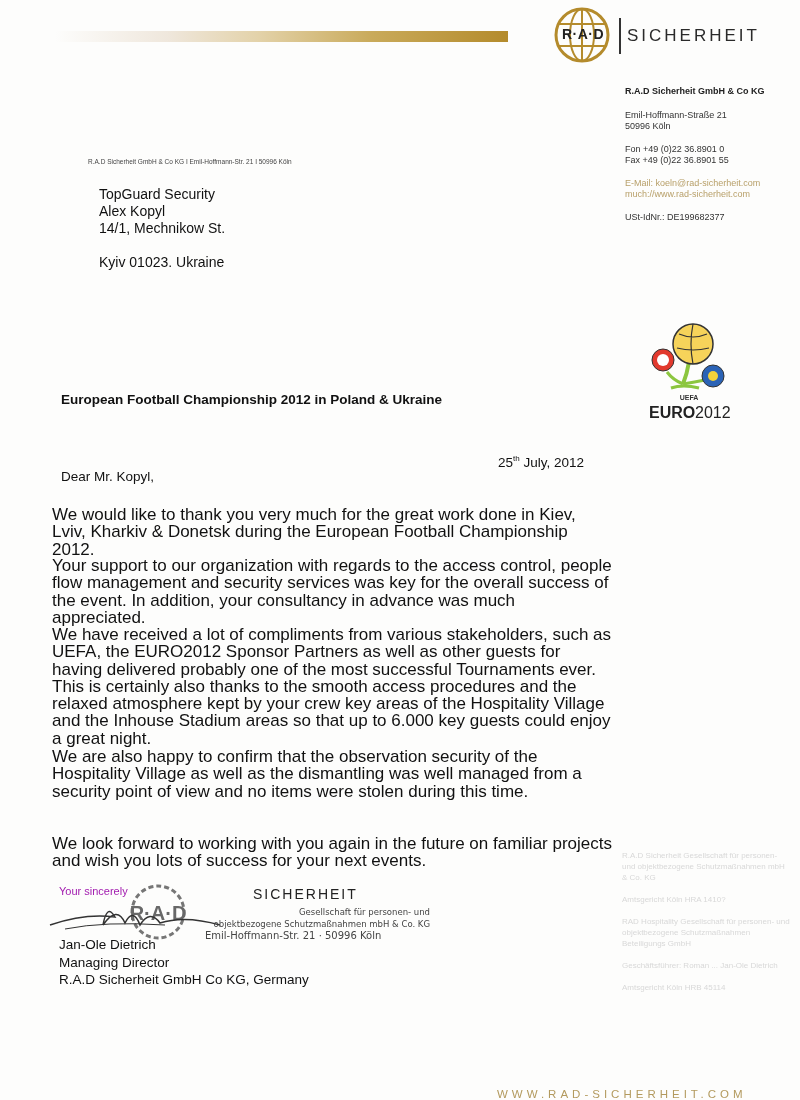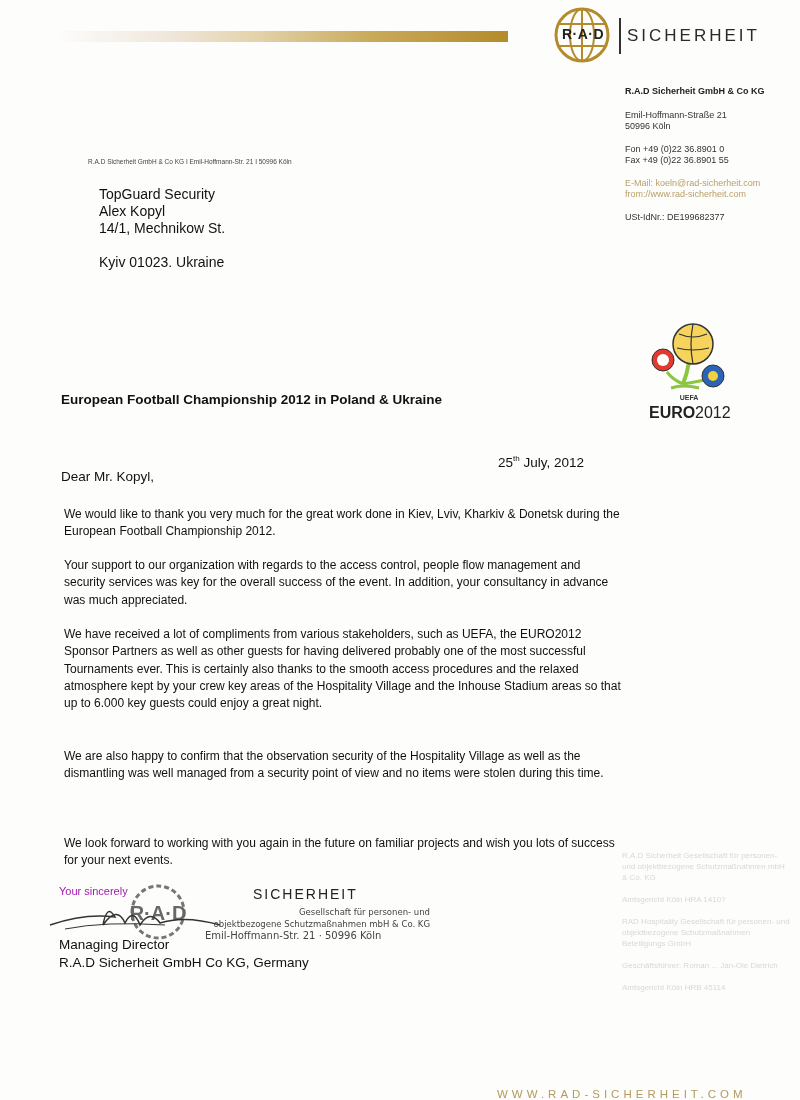--- a/index.html
+++ b/index.html
@@ -30,21 +30,21 @@
     .sender .gold { color: #b8a06a; }
     .return-line { left: 88px; top: 158px; font-size: 6.5px; color: #444; }
     .recipient { left: 99px; top: 186px; font-size: 14px; line-height: 17px; color: #111; }
     .recipient .gap { height: 17px; }
     .euro-logo { left: 643px; top: 318px; width: 92px; height: 106px; }
     .subject { left: 61px; top: 392px; font-weight: bold; font-size: 13.5px; color: #111; }
     .date { left: 498px; top: 454px; font-size: 13.5px; color: #111; }
     .date sup { font-size: 8px; }
     .salutation { left: 61px; top: 469px; font-size: 13.5px; color: #111; }
     .body-text {
-      left: 64px; width: 560px; font-size: 12px; line-height: 17.3px; color: #111; margin: 0;
+      left: 52px; width: 560px; font-size: 17px; line-height: 17.3px; color: #111; margin: 0;
     }
     .p1 { top: 506px; }
     .p2 { top: 557px; }
     .p3 { top: 626px; }
     .p4 { top: 748px; }
     .p5 { top: 835px; }
     .closing { left: 59px; top: 885px; font-size: 11px; color: #a21caf; }
     .signer { left: 59px; top: 936px; font-size: 13.5px; line-height: 17.5px; color: #111; }
     .stamp-seal { left: 120px; top: 882px; width: 90px; height: 60px; opacity: 0.8; }
     .signature { left: 45px; top: 895px; width: 180px; height: 45px; }
@@ -77,21 +77,21 @@
 
 <div class="abs sender">
   <div class="name">R.A.D Sicherheit GmbH &amp; Co KG</div>
   <div>Emil-Hoffmann-Straße 21</div>
   <div>50996 Köln</div>
   <div class="gap"></div>
   <div>Fon  +49 (0)22 36.8901 0</div>
   <div>Fax  +49 (0)22 36.8901 55</div>
   <div class="gap"></div>
   <div class="gold">E-Mail: koeln@rad-sicherheit.com</div>
-  <div class="gold">from://www.rad-sicherheit.com</div>
+  <div class="gold">much://www.rad-sicherheit.com</div>
   <div class="gap"></div>
   <div>USt-IdNr.: DE199682377</div>
 </div>
 
 <div class="abs return-line">R.A.D Sicherheit GmbH &amp; Co KG  I  Emil-Hoffmann-Str. 21  I  50996 Köln</div>
 
 <div class="abs recipient">
   <div>TopGuard Security</div>
   <div>Alex Kopyl</div>
   <div>14/1, Mechnikow St.</div>
@@ -139,20 +139,21 @@
 <div class="abs stamp-text">
   <div class="st-title">SICHERHEIT</div>
   <div class="st-sub">
     <div>Gesellschaft für personen- und</div>
     <div>objektbezogene Schutzmaßnahmen mbH &amp; Co. KG</div>
   </div>
   <div class="st-addr">Emil-Hoffmann-Str. 21 · 50996 Köln</div>
 </div>
 
 <div class="abs signer">
+  <div>Jan-Ole Dietrich</div>
   <div>Managing Director</div>
   <div>R.A.D Sicherheit GmbH Co KG, Germany</div>
 </div>
 
 <div class="abs faded-footer">
   <div class="blk">R.A.D Sicherheit Gesellschaft für personen- und objektbezogene Schutzmaßnahmen mbH &amp; Co. KG</div>
   <div class="blk">Amtsgericht Köln HRA 1410?</div>
   <div class="blk">RAD Hospitality Gesellschaft für personen- und objektbezogene Schutzmaßnahmen Beteiligungs GmbH</div>
   <div class="blk">Geschäftsführer: Roman ... Jan-Ole Dietrich</div>
   <div class="blk">Amtsgericht Köln HRB 45114</div>

